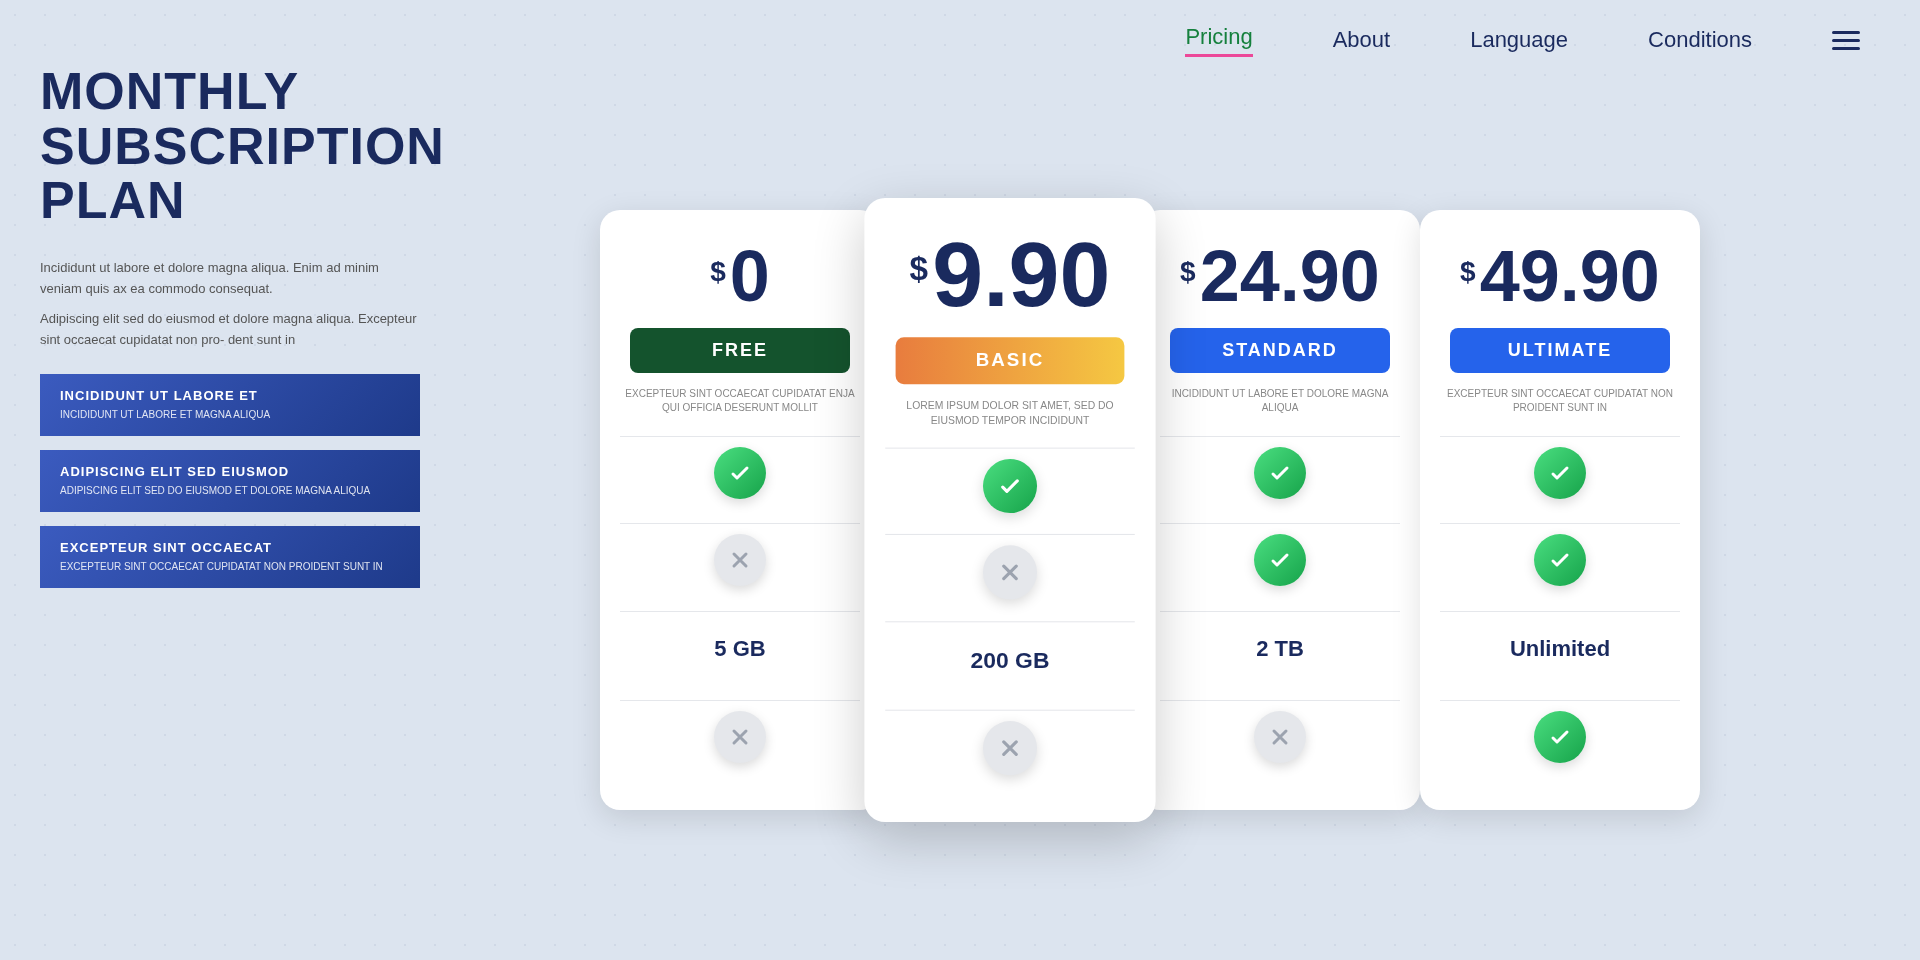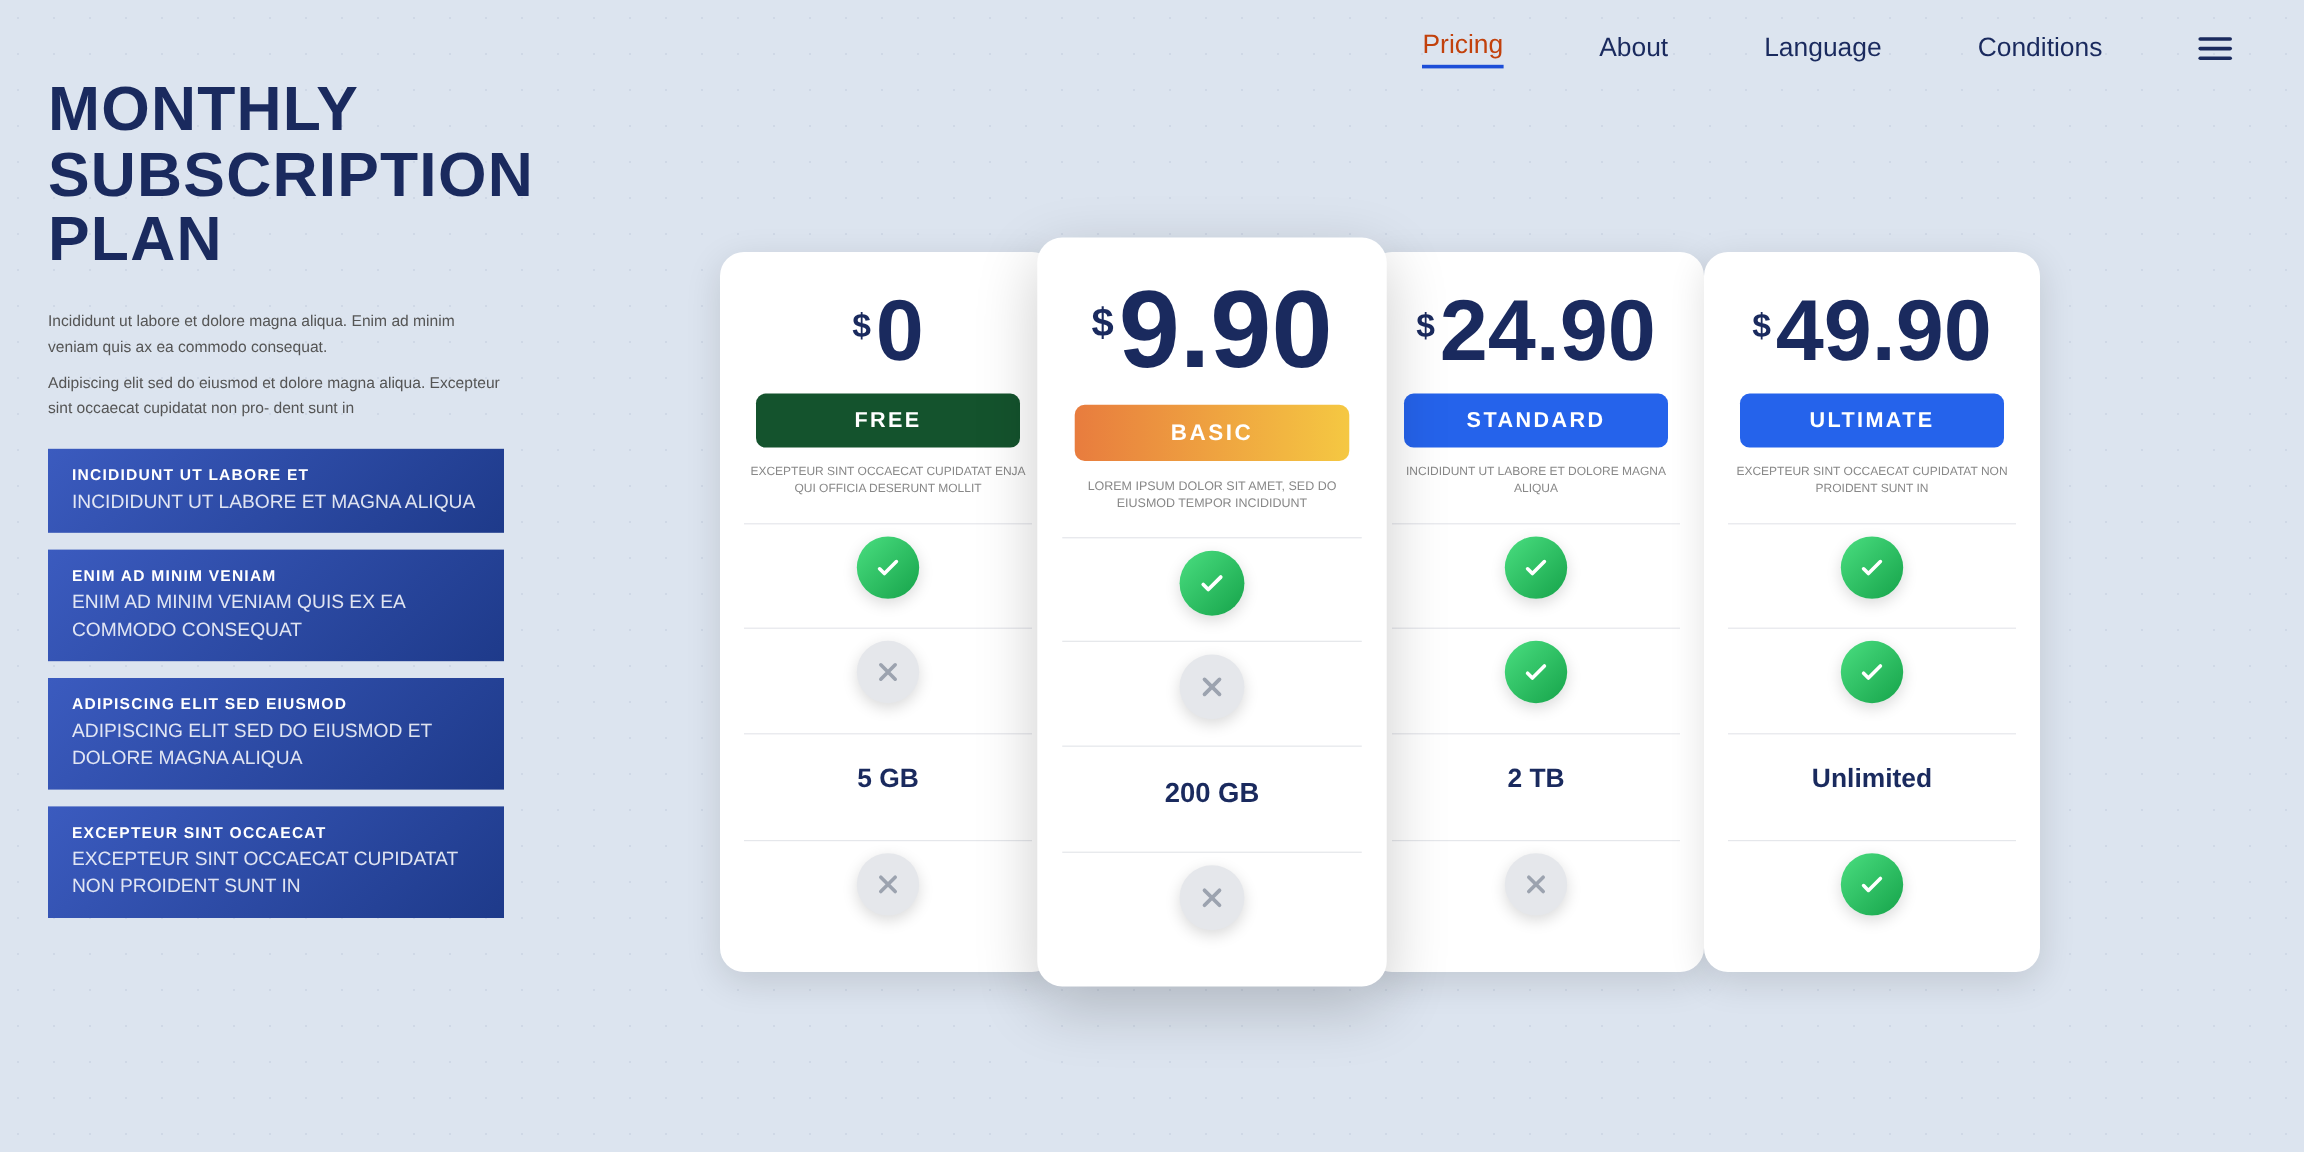--- a/index.html
+++ b/index.html
@@ -24,22 +24,22 @@
       gap: 80px;
     }
     .nav-item {
       font-size: 22px;
       font-weight: 500;
       color: #1a2a5e;
       cursor: pointer;
       text-decoration: none;
     }
     .nav-item.active {
-      color: #c2410c;
-      border-bottom: 3px solid #1d4ed8;
+      color: #15803d;
+      border-bottom: 3px solid #ec4899;
       padding-bottom: 4px;
     }
     .nav-hamburger {
       display: flex;
       flex-direction: column;
       gap: 5px;
       cursor: pointer;
     }
     .nav-hamburger span {
       display: block;
@@ -92,21 +92,21 @@
       color: white;
     }
     .feature-item-title {
       font-size: 13px;
       font-weight: 800;
       letter-spacing: 1px;
       text-transform: uppercase;
       margin-bottom: 5px;
     }
     .feature-item-desc {
-      font-size: 16px;
+      font-size: 10px;
       opacity: 0.85;
       line-height: 1.4;
     }
 
     
     .pricing-area {
       position: absolute;
       top: 80px;
       left: 380px;
       right: 0;
@@ -277,25 +277,20 @@
   <p class="subtitle-text2">Adipiscing elit sed do eiusmod et dolore magna
 aliqua. Excepteur sint occaecat cupidatat non pro-
 dent sunt in</p>
 
   <div class="feature-list">
     <div class="feature-item">
       <div class="feature-item-title">INCIDIDUNT UT LABORE ET</div>
       <div class="feature-item-desc">INCIDIDUNT UT
 LABORE ET
 MAGNA ALIQUA</div>
-    </div>
-    <div class="feature-item">
-      <div class="feature-item-title">ENIM AD MINIM VENIAM</div>
-      <div class="feature-item-desc">ENIM AD MINIM VENIAM QUIS
-EX EA COMMODO CONSEQUAT</div>
     </div>
     <div class="feature-item">
       <div class="feature-item-title">ADIPISCING ELIT SED EIUSMOD</div>
       <div class="feature-item-desc">ADIPISCING ELIT SED DO EIUSMOD
 ET DOLORE MAGNA ALIQUA</div>
     </div>
     <div class="feature-item">
       <div class="feature-item-title">EXCEPTEUR SINT OCCAECAT</div>
       <div class="feature-item-desc">EXCEPTEUR SINT OCCAECAT CUPIDATAT
 NON PROIDENT SUNT IN</div>

